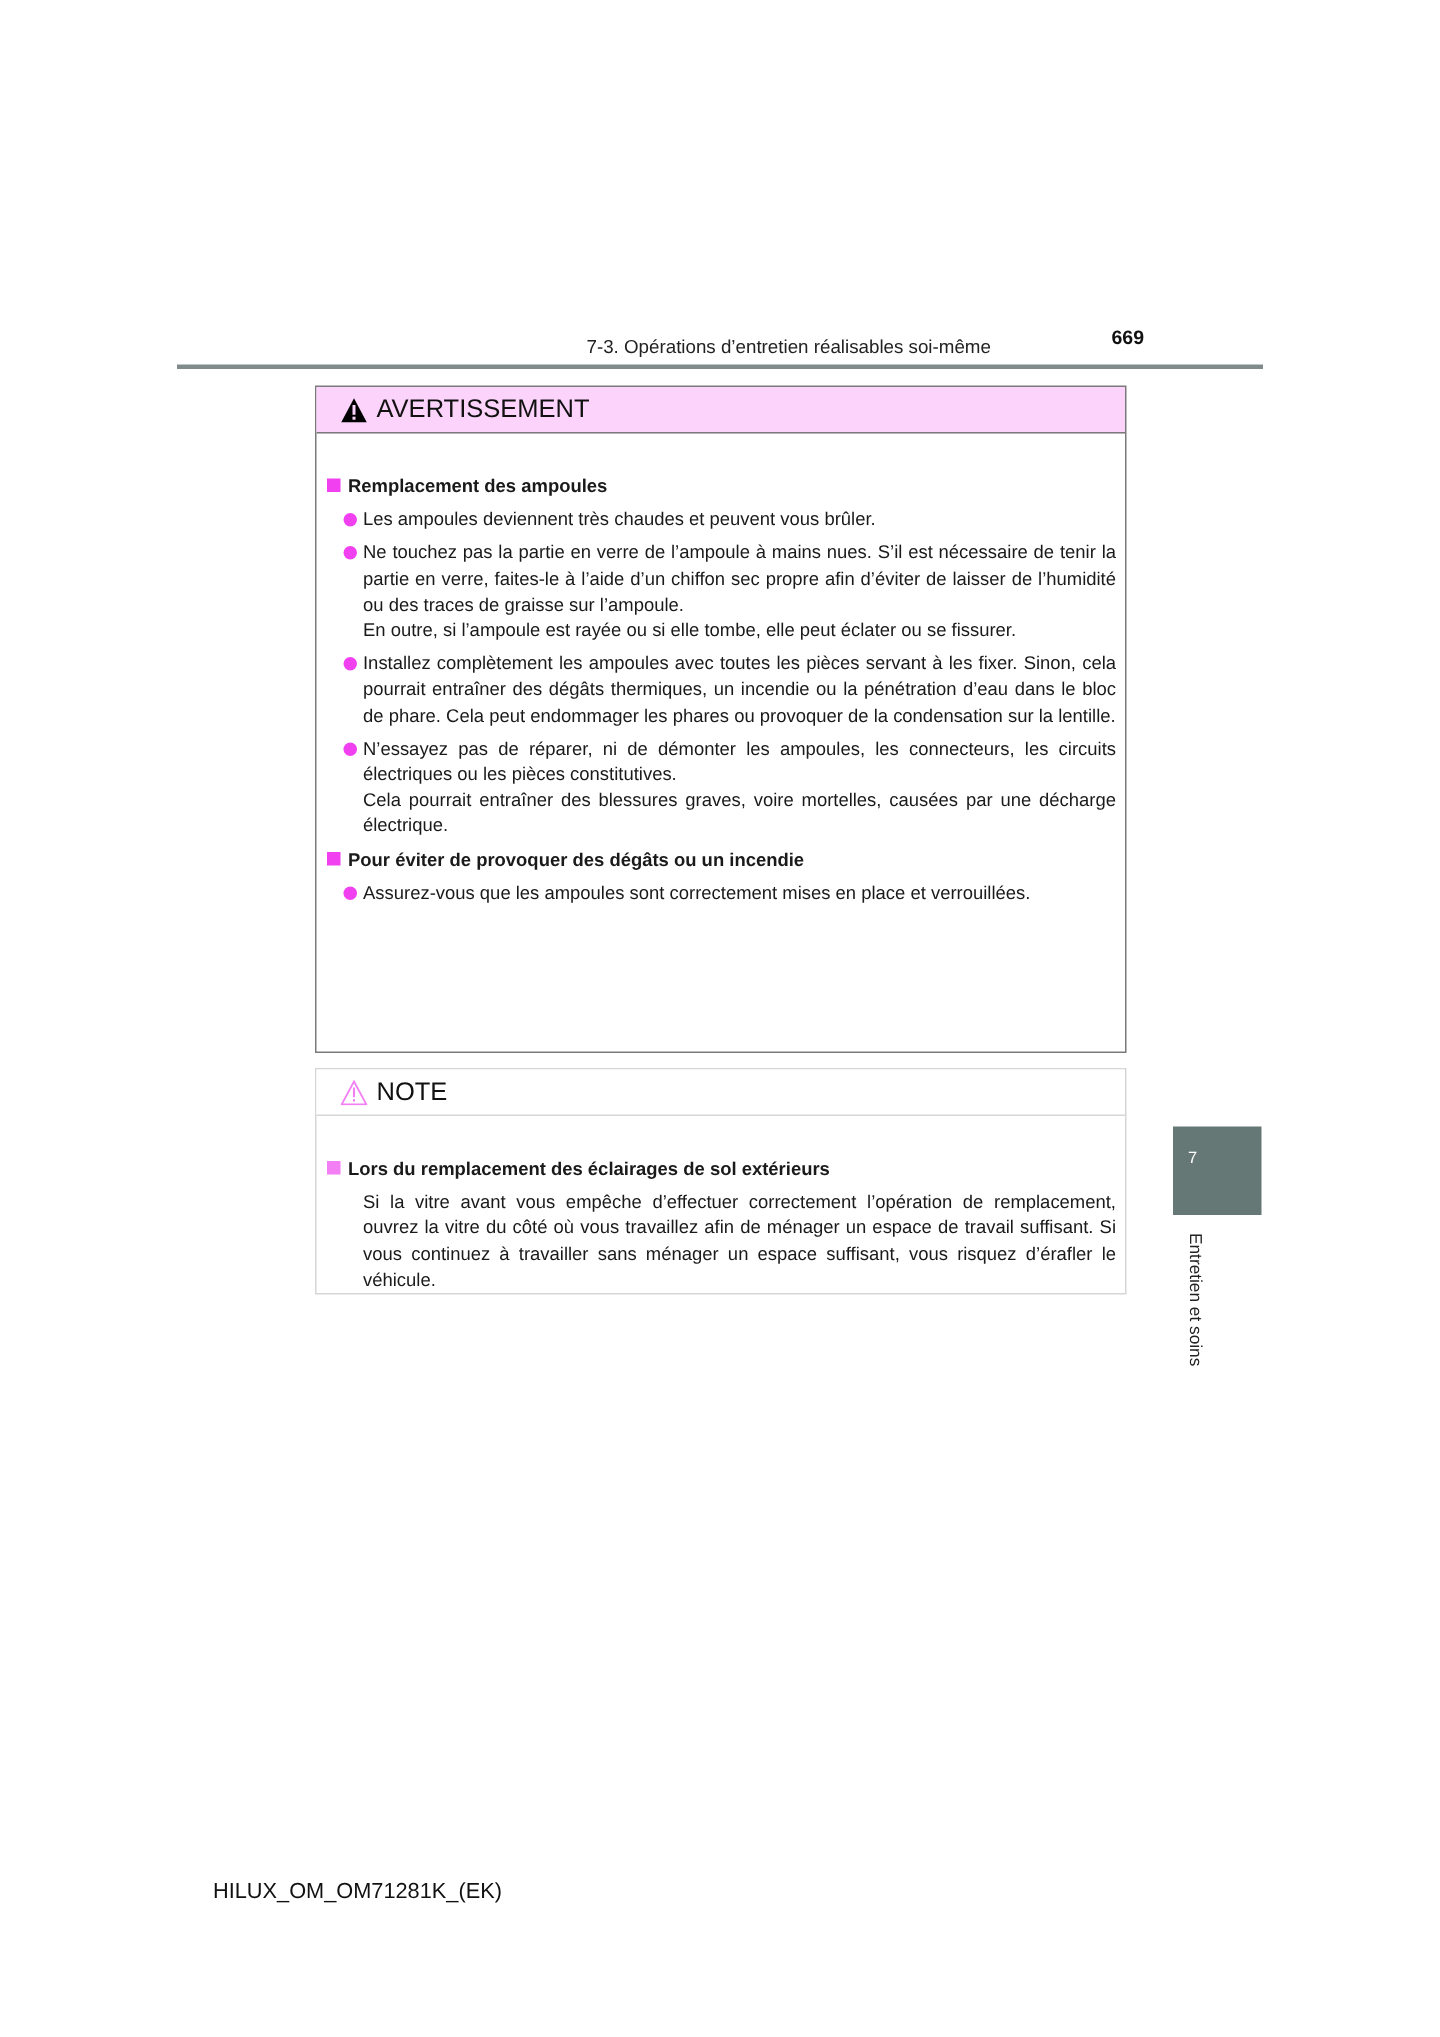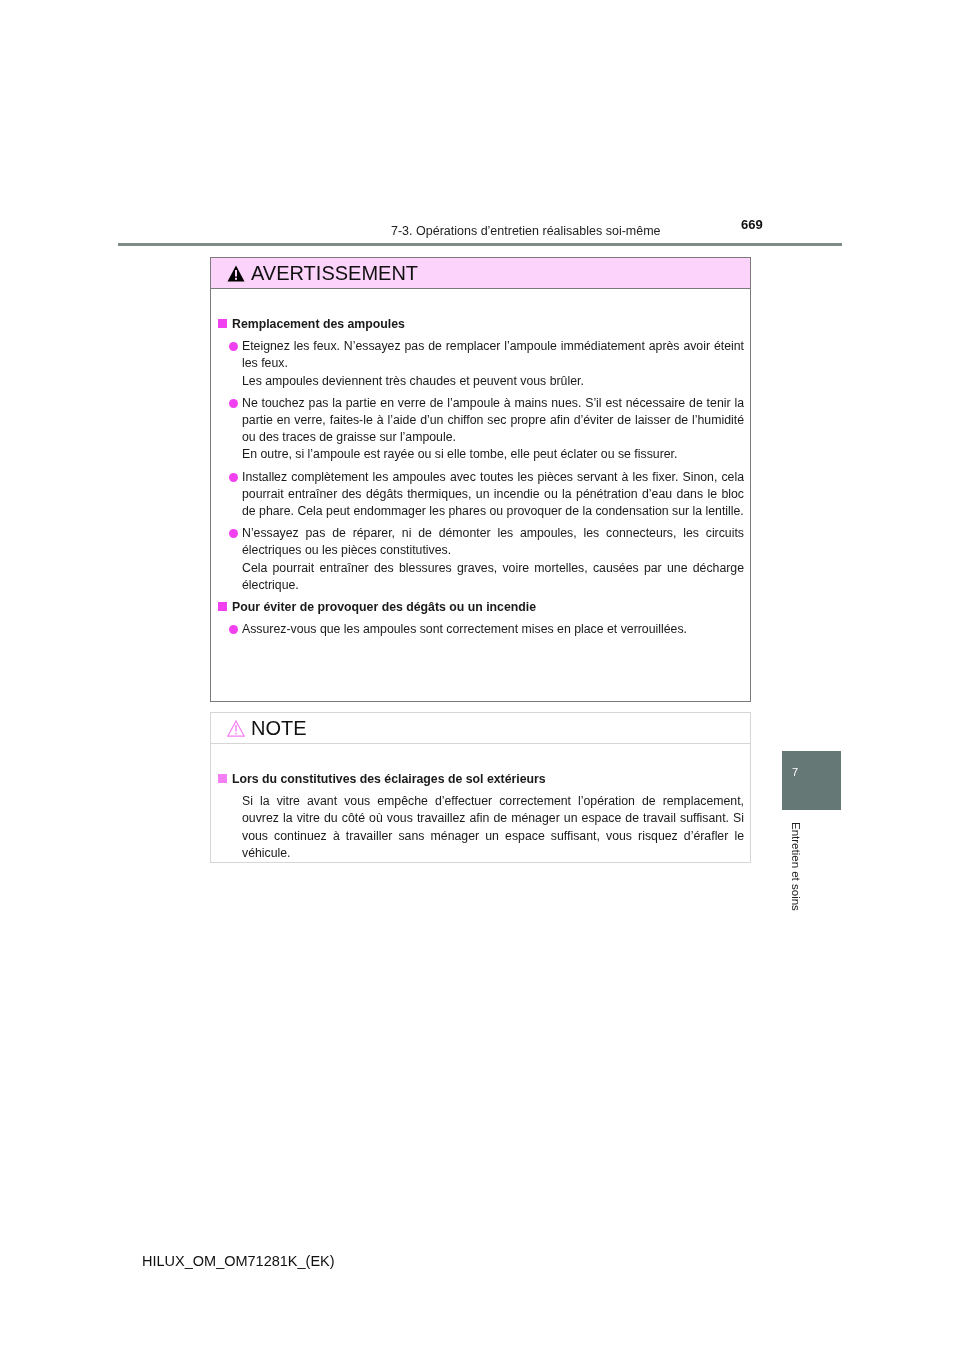--- a/index.html
+++ b/index.html
@@ -10,21 +10,21 @@
   .page-number { position: absolute; left: 741px; top: 217px; font-size: 13px; font-weight: bold; color: #111; }
   .header-rule { position: absolute; left: 118px; top: 243px; width: 724px; height: 3px; background: #7f8c8a; }
 
   .box { position: absolute; left: 210px; width: 539px; border: 1px solid #7a7a7a; background: #fff; }
   .box.warning { top: 257px; height: 443px; }
   .box.note { top: 712px; height: 149px; border-color: #d6d6d6; }
 
   .box-head { height: 30px; display: flex; align-items: center; padding-left: 16px; border-bottom: 1px solid #7a7a7a; }
   .warning .box-head { background: #fbd3fb; }
   .note .box-head { background: #fff; border-bottom-color: #d6d6d6; }
-  .box-head .title { font-size: 20px; margin-left: 6px; color: #111; }
+  .box-head .title { font-size: 17px; margin-left: 6px; color: #111; }
   .warn-icon { width: 18px; height: 17px; display: inline-block; }
 
   .box-body { padding: 27px 6px 0 7px; font-size: 12.3px; line-height: 17.2px; }
   .sec-head { display: flex; align-items: baseline; font-weight: bold; margin-bottom: 5px; }
   .sec-head .sq { width: 9px; height: 9px; background: #f040f0; display: inline-block; margin-right: 5px; flex: none; position: relative; top: 0px; }
   .note .sec-head .sq { background: #f47ef4; }
   .bullet { display: flex; margin-left: 11px; margin-bottom: 5px; }
   .bullet .dot { width: 9px; height: 9px; border-radius: 50%; background: #f040f0; flex: none; margin-right: 4px; margin-top: 4px; }
   .bullet .txt { text-align: justify; flex: 1; }
   .para { display: block; }
@@ -53,21 +53,20 @@
     <span class="title">AVERTISSEMENT</span>
   </div>
   <div class="box-body">
     <div class="sec-head">
       <span class="sq"></span>
       <span>Remplacement des ampoules</span>
     </div>
     <div class="bullet">
       <span class="dot"></span>
       <div class="txt">
-        <span class="para">Eteignez les feux. N’essayez pas de remplacer l’ampoule immédiatement après avoir éteint les feux.</span>
         <span class="para">Les ampoules deviennent très chaudes et peuvent vous brûler.</span>
       </div>
     </div>
     <div class="bullet">
       <span class="dot"></span>
       <div class="txt">
         <span class="para">Ne touchez pas la partie en verre de l’ampoule à mains nues. S’il est nécessaire de tenir la partie en verre, faites-le à l’aide d’un chiffon sec propre afin d’éviter de laisser de l’humidité ou des traces de graisse sur l’ampoule.</span>
         <span class="para">En outre, si l’ampoule est rayée ou si elle tombe, elle peut éclater ou se fissurer.</span>
       </div>
     </div>
@@ -103,21 +102,21 @@
     <svg class="warn-icon" viewBox="0 0 18 17">
       <polygon points="9,1 17.2,16.2 0.8,16.2" fill="none" stroke="#f47ef4" stroke-width="1.2"></polygon>
       <rect x="8.3" y="5" width="1.4" height="6.5" fill="#f47ef4"></rect>
       <rect x="8.3" y="12.8" width="1.4" height="1.6" fill="#f47ef4"></rect>
     </svg>
     <span class="title">NOTE</span>
   </div>
   <div class="box-body">
     <div class="sec-head">
       <span class="sq"></span>
-      <span>Lors du constitutives des éclairages de sol extérieurs</span>
+      <span>Lors du remplacement des éclairages de sol extérieurs</span>
     </div>
     <div class="note-para">Si la vitre avant vous empêche d’effectuer correctement l’opération de remplacement, ouvrez la vitre du côté où vous travaillez afin de ménager un espace de travail suffisant. Si vous continuez à travailler sans ménager un espace suffisant, vous risquez d’érafler le véhicule.</div>
   </div>
 </div>
 
 <div class="side-tab">
   <span>7</span>
 </div>
 <div class="side-label">Entretien et soins</div>
 

